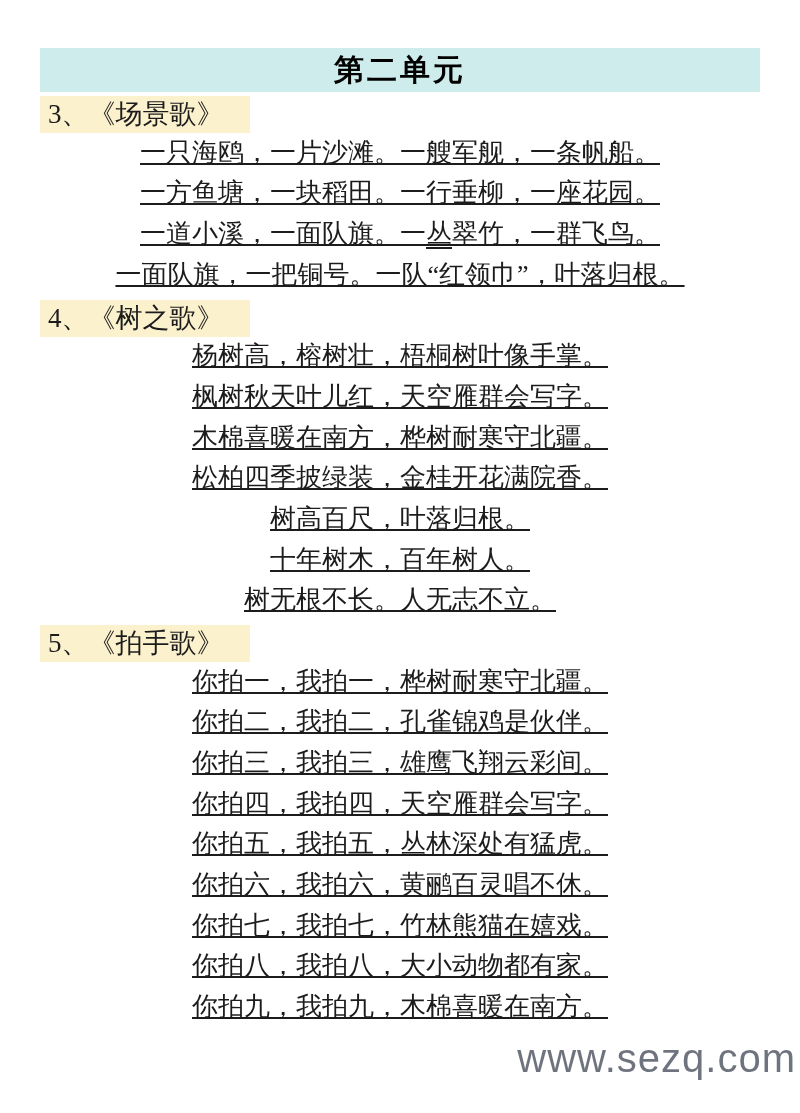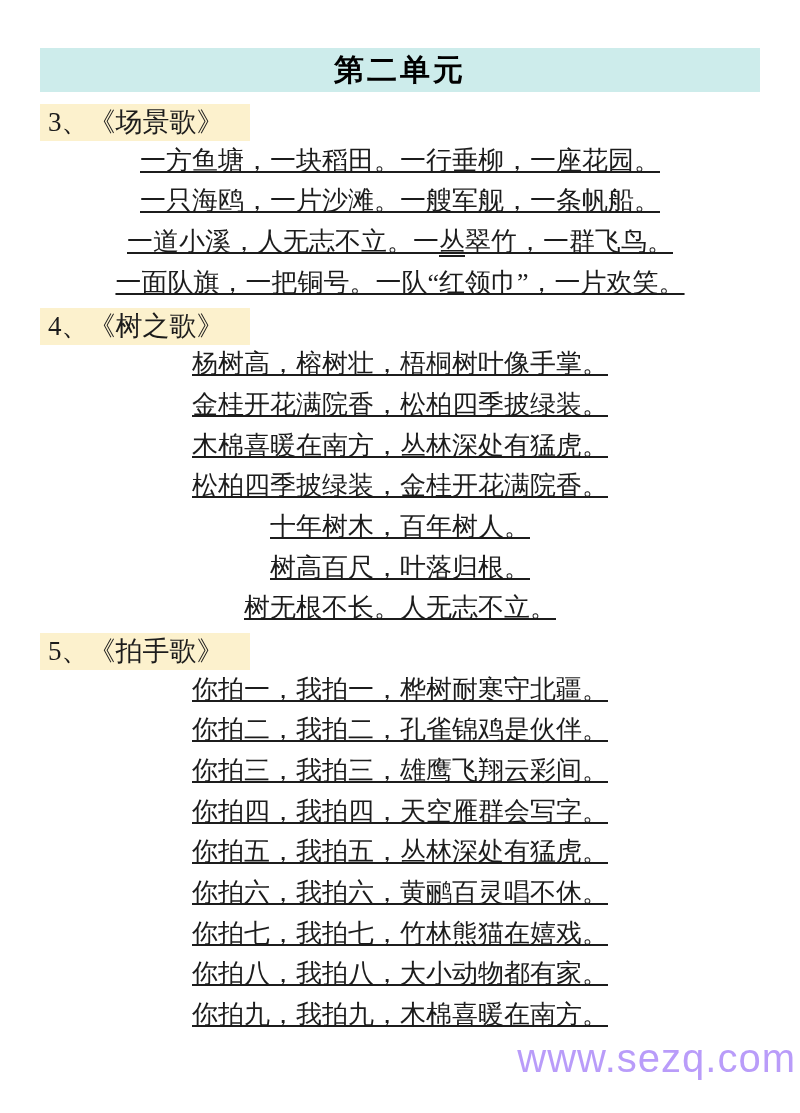--- a/index.html
+++ b/index.html
@@ -5,21 +5,21 @@
   html,body{margin:0;padding:0;background:#ffffff;}
   .page{
     position:relative;
     width:800px;height:1113px;
     background:#ffffff;
     overflow:hidden;
     font-family:"Liberation Serif","DejaVu Serif",serif;
     color:#1c1c1c;
   }
   .unit-header{
-    margin:48px 40px 8px 40px;
+    margin:48px 40px 0 40px;
     height:44px;
     background:#cdeceb;
     display:flex;align-items:center;justify-content:center;
   }
   .unit-title{
     font-size:30px;font-weight:bold;letter-spacing:3px;color:#000;
   }
   .row{
     margin:0 40px;
     height:40.7px;line-height:40.7px;
@@ -41,54 +41,54 @@
   }
   .u{
     text-decoration:underline;
     text-underline-offset:5px;
   }
   .watermark{
     position:absolute;
     top:1036px;right:4px;
     font-family:"Liberation Sans","DejaVu Sans",sans-serif;
     font-size:40px;
-    color:#8b5cf6;
+    color:#0f172a;
     opacity:0.6;
     letter-spacing:1px;
     pointer-events:none;
   }
 </style>
 </head>
 <body>
 
 <div class="page">
 
   <div class="unit-header">
     <span class="unit-title">第二单元</span>
   </div>
 
   <div class="row heading-row">
     <span class="highlight">3、《场景歌》</span>
   </div>
+  <div class="row">一只海鸥，一片沙滩。一艘军舰，一条帆船。</div>
   <div class="row">一方鱼塘，一块稻田。一行垂柳，一座花园。</div>
-  <div class="row">一只海鸥，一片沙滩。一艘军舰，一条帆船。</div>
   <div class="row">
-    <span>一道小溪，人无志不立。一</span><span class="u">丛</span><span>翠竹，一群飞鸟。</span>
+    <span>一道小溪，一面队旗。一</span><span class="u">丛</span><span>翠竹，一群飞鸟。</span>
   </div>
-  <div class="row">一面队旗，一把铜号。一队“红领巾”，一片欢笑。</div>
+  <div class="row">一面队旗，一把铜号。一队“红领巾”，叶落归根。</div>
 
   <div class="row heading-row">
     <span class="highlight">4、《树之歌》</span>
   </div>
   <div class="row">杨树高，榕树壮，梧桐树叶像手掌。</div>
-  <div class="row">金桂开花满院香，松柏四季披绿装。</div>
-  <div class="row">木棉喜暖在南方，丛林深处有猛虎。</div>
+  <div class="row">枫树秋天叶儿红，天空雁群会写字。</div>
+  <div class="row">木棉喜暖在南方，桦树耐寒守北疆。</div>
   <div class="row">松柏四季披绿装，金桂开花满院香。</div>
+  <div class="row">树高百尺，叶落归根。</div>
   <div class="row">十年树木，百年树人。</div>
-  <div class="row">树高百尺，叶落归根。</div>
   <div class="row">树无根不长。人无志不立。</div>
 
   <div class="row heading-row">
     <span class="highlight">5、《拍手歌》</span>
   </div>
   <div class="row">你拍一，我拍一，桦树耐寒守北疆。</div>
   <div class="row">你拍二，我拍二，孔雀锦鸡是伙伴。</div>
   <div class="row">你拍三，我拍三，雄鹰飞翔云彩间。</div>
   <div class="row">你拍四，我拍四，天空雁群会写字。</div>
   <div class="row">你拍五，我拍五，丛林深处有猛虎。</div>

